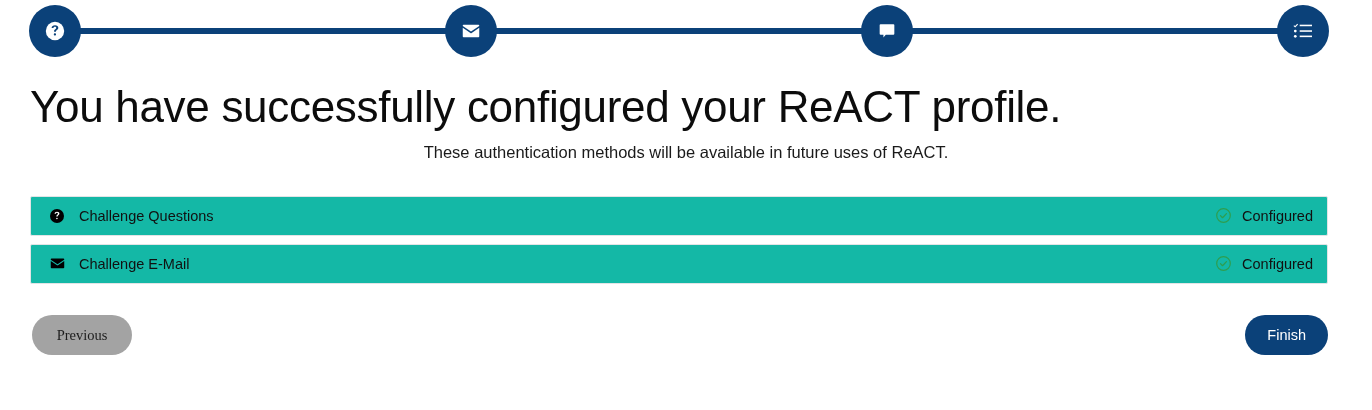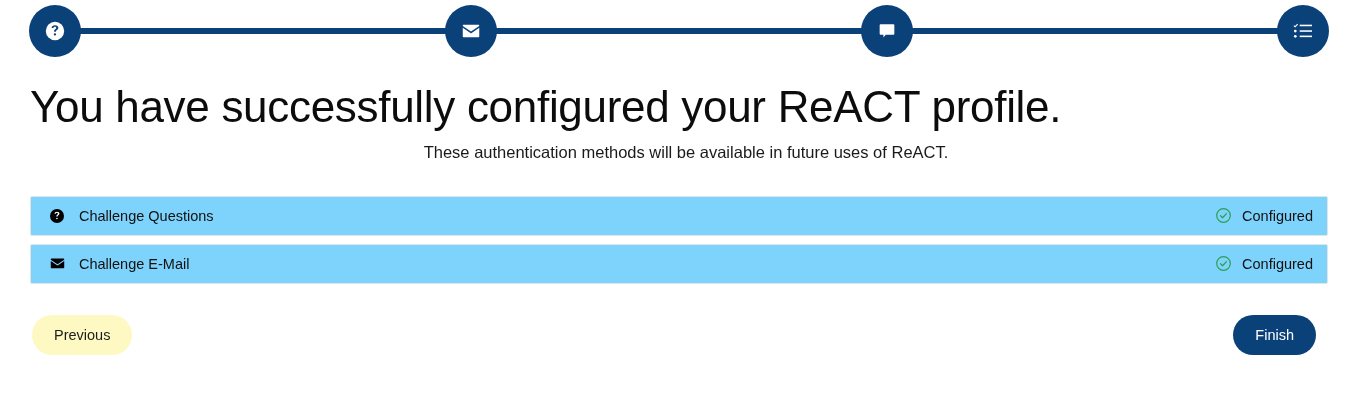--- a/index.html
+++ b/index.html
@@ -73,21 +73,21 @@
 
   
   .methods {
     margin-top: 32px;
     width: 1298px;
   }
   .method-row {
     display: flex;
     align-items: center;
     height: 40px;
-    background: #7dd3fc;
+    background: #14b8a6;
     border: 1px solid #e2e4e6;
     border-radius: 2px;
     padding: 0 14px 0 16px;
     margin-bottom: 8px;
   }
   .method-icon {
     width: 20px;
     display: flex;
     align-items: center;
     justify-content: center;
@@ -131,32 +131,33 @@
     border: none;
     border-radius: 21px;
     height: 40px;
     font-family: "Liberation Sans", "DejaVu Sans", sans-serif;
     font-size: 14.5px;
     cursor: pointer;
     padding: 0 22px;
     line-height: 40px;
   }
   .btn-previous {
-    background: #fef9c3;
+    background: #a3a3a3;
     color: #1d1d1d;
     position: absolute;
     left: 2px;
     top: 0;
     min-width: 100px;
+    font-family: Liberation Serif, serif;
   }
   .btn-finish {
     background: #0b4179;
     color: #ffffff;
     position: absolute;
-    right: 12px;
+    right: 0px;
     top: 0;
     min-width: 82px;
   }
 </style>
 </head>
 <body>
 
 <div class="stepper">
   <div class="stepper-track"></div>
 

